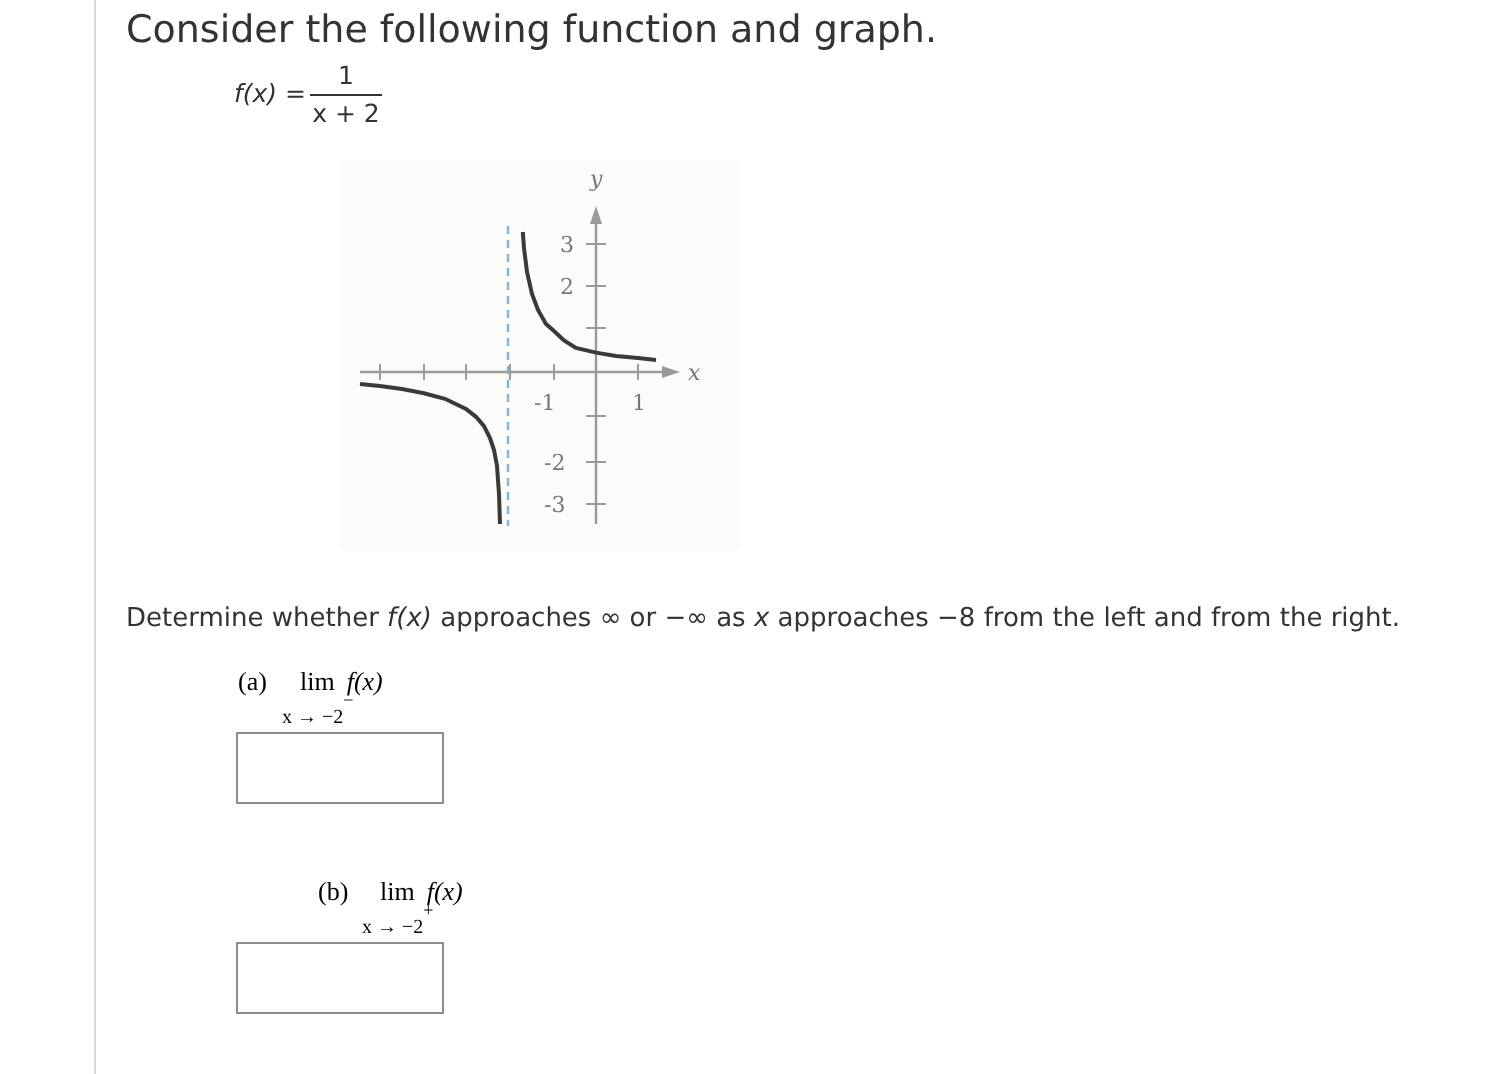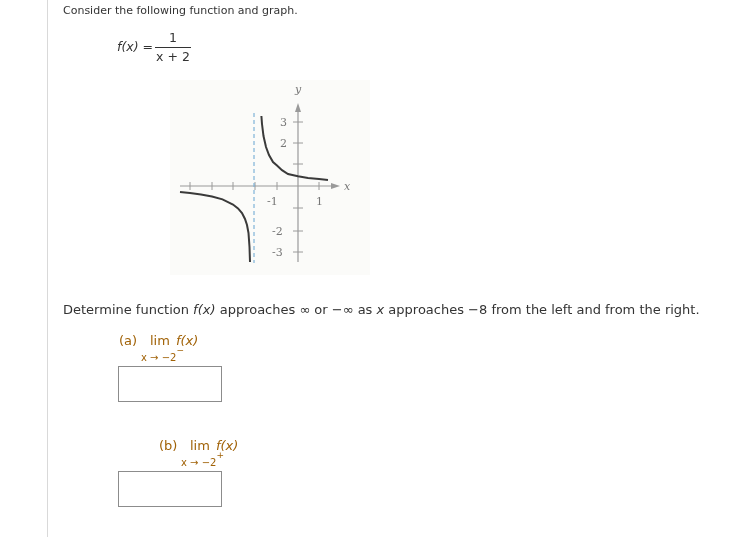--- a/index.html
+++ b/index.html
@@ -1,30 +1,30 @@
 <!DOCTYPE html>
 <html><head>
   <meta charset="utf-8">
   <style>
     html, body { margin:0; padding:0; background:#ffffff; }
     body { width:756px; height:537px; position:relative; overflow:hidden;
            font-family:"DejaVu Sans", sans-serif; color:#333333; }
     .divider { position:absolute; left:47px; top:0; width:1px; height:537px; background:#d9d9d9; }
-    .intro { position:absolute; left:63px; top:4px; font-size:11px; color:#333; }
+    .intro { position:absolute; left:63px; top:4px; font-size:19px; color:#333; }
     .func { position:absolute; left:117px; top:30px; font-size:12.5px; color:#333; }
     .func .lhs { position:absolute; left:0; top:9px; white-space:nowrap; }
     .func .lhs i { font-style:italic; }
     .frac { position:absolute; left:38px; top:0; width:36px; text-align:center; }
     .frac .num { display:block; height:16px; line-height:16px; }
     .frac .bar { display:block; height:1px; background:#333; margin:1px 0; }
     .frac .den { display:block; height:16px; line-height:16px; }
     .graph { position:absolute; left:170px; top:80px; width:200px; height:195px; background:#fbfbf9; }
     .question { position:absolute; left:63px; top:302px; font-size:13px; color:#333; white-space:nowrap; }
     .question i { font-style:italic; }
-    .part { position:absolute; left:119px; font-size:13px; color:#a16207; white-space:nowrap; }
+    .part { position:absolute; left:119px; font-size:13px; color:#000000; white-space:nowrap;font-family:Liberation Serif, serif; }
     .part .lbl { display:inline-block; width:31px; }
     .part .lim { display:inline-block; }
     .part .fx { display:inline-block; margin-left:6px; }
     .part .fx i { font-style:italic; }
     .sub { position:absolute; left:22px; top:16px; font-size:10px; white-space:nowrap; }
     .sub sup { font-size:9px; position:relative; top:-4px; }
     .answer { position:absolute; left:118px; width:104px; height:36px; border:1px solid #8c8c8c;
               background:#fff; box-sizing:border-box; padding:0 4px; font-size:13px;
               font-family:"DejaVu Sans", sans-serif; outline:none; }
   </style>
@@ -81,21 +81,21 @@
     <text x="295" y="93" font-family="DejaVu Serif, serif" font-style="italic" font-size="11" fill="#777">y</text>
     <text x="267" y="205" font-family="DejaVu Serif, serif" font-size="11" fill="#777">-1</text>
     <text x="316" y="205" font-family="DejaVu Serif, serif" font-size="11" fill="#777">1</text>
     <text x="280" y="126" font-family="DejaVu Serif, serif" font-size="11" fill="#777">3</text>
     <text x="280" y="147" font-family="DejaVu Serif, serif" font-size="11" fill="#777">2</text>
     <text x="272" y="235" font-family="DejaVu Serif, serif" font-size="11" fill="#777">-2</text>
     <text x="272" y="256" font-family="DejaVu Serif, serif" font-size="11" fill="#777">-3</text>
   </svg>
 </div>
 
-<div class="question"><span>Determine function </span><i>f(x)</i><span> approaches ∞ or −∞ as </span><i>x</i><span> approaches −8 from the left and from the right.</span></div>
+<div class="question"><span>Determine whether </span><i>f(x)</i><span> approaches ∞ or −∞ as </span><i>x</i><span> approaches −8 from the left and from the right.</span></div>
 
 <div class="part" style="top:333px;">
   <span class="lbl">(a)</span><span class="lim">lim</span><span class="fx"><i>f(x)</i></span>
   <span class="sub"><span>x → −2</span><sup>−</sup></span>
 </div>
 <input class="answer" type="text" style="top: 366px;" value="">
 
 <div class="part" style="top:438px;margin-left:40px;">
   <span class="lbl">(b)</span><span class="lim">lim</span><span class="fx"><i>f(x)</i></span>
   <span class="sub"><span>x → −2</span><sup>+</sup></span>

